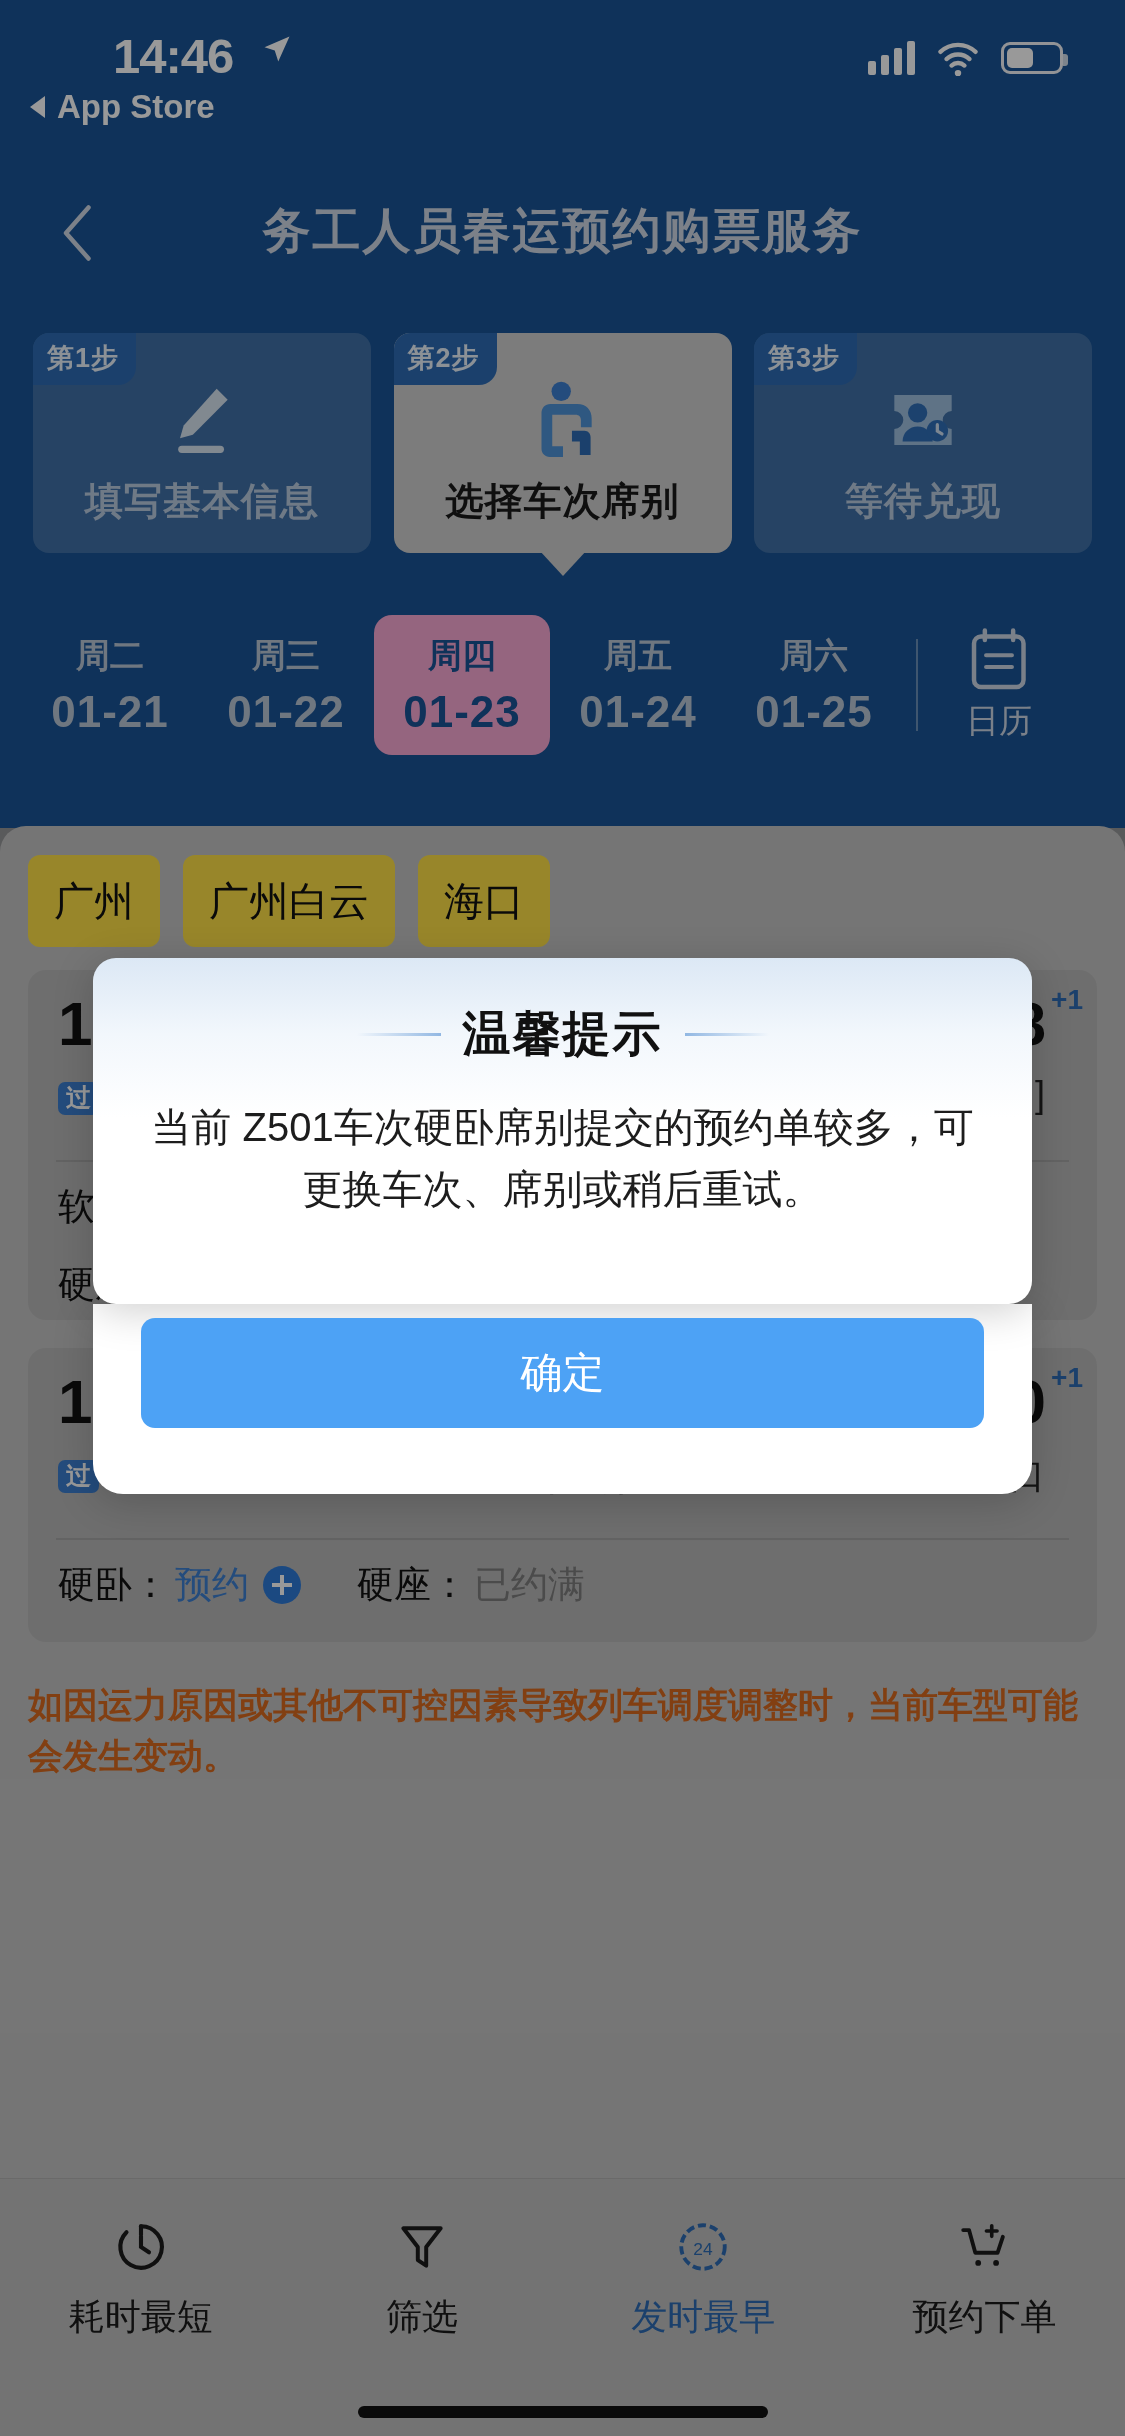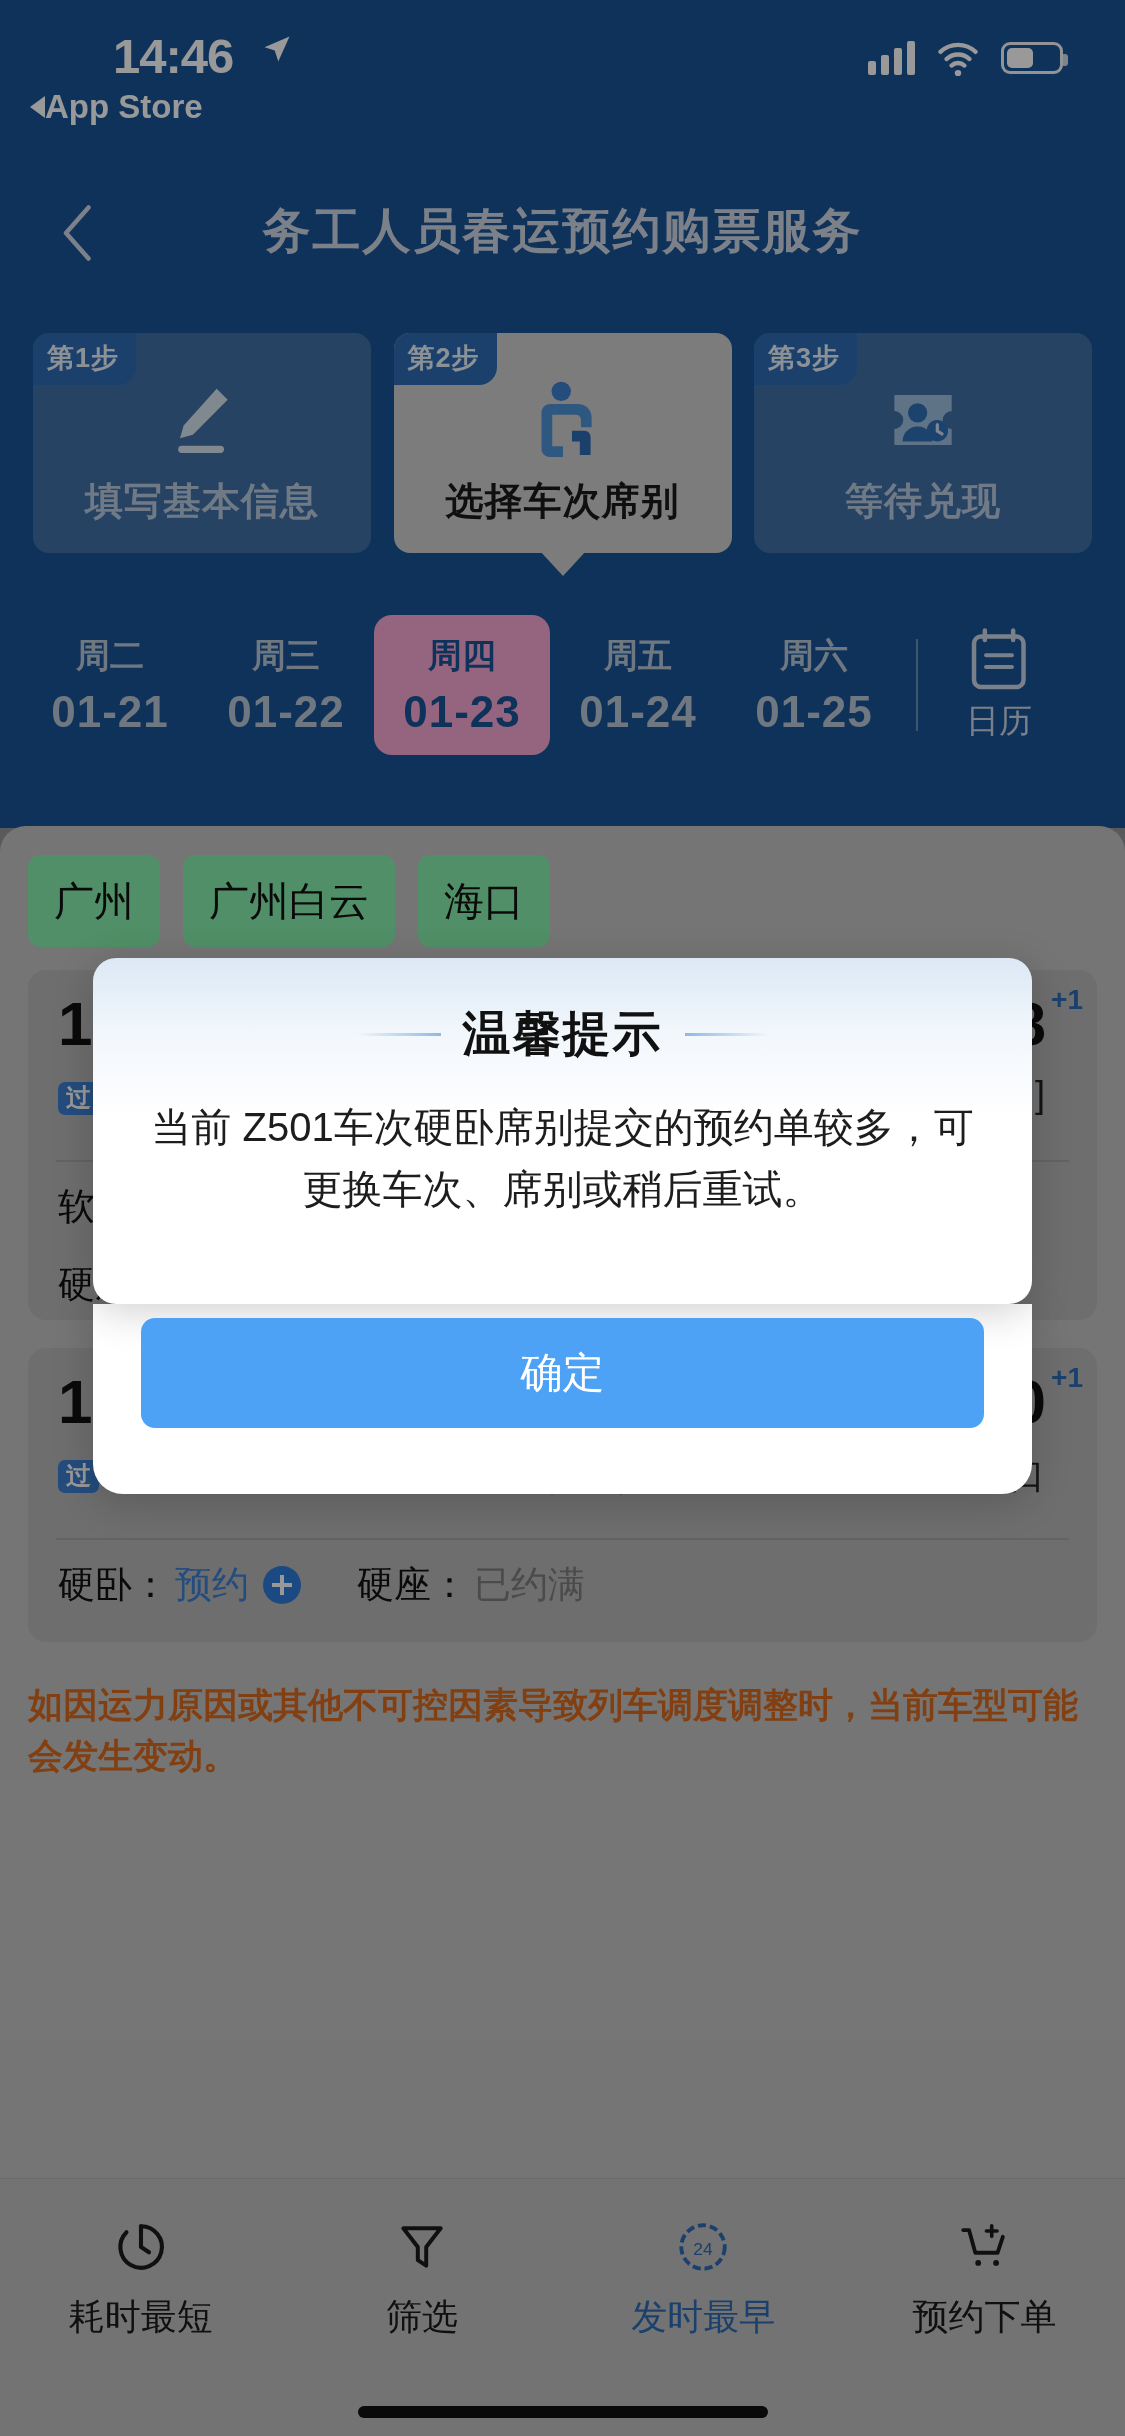--- a/index.html
+++ b/index.html
@@ -38,21 +38,21 @@
     font-size: 49px; font-weight: bold; color: #fff;
     letter-spacing: -1px;
   }
   .sb-loc {
     position: absolute; left: 262px; top: 32px;
     width: 30px; height: 34px;
   }
   .sb-back {
     position: absolute; left: 30px; top: 88px;
     font-size: 33px; font-weight: bold; color: #fff;
-    display: flex; align-items: center; gap: 0;
+    display: flex; align-items: center; gap: 12px;
   }
   .sb-back .tri {
     width: 0; height: 0;
     border-top: 11px solid transparent;
     border-bottom: 11px solid transparent;
     border-right: 15px solid #fff;
   }
   .sb-right {
     position: absolute; right: 62px; top: 40px;
     display: flex; align-items: center; gap: 20px;
@@ -166,21 +166,21 @@
     background: #c4c4c4;
     border-radius: 26px 26px 0 0;
     z-index: 4;
   }
   .chips {
     position: absolute; top: 855px; left: 28px;
     display: flex; gap: 23px; z-index: 6;
   }
   .chip {
     min-width: 118px; height: 92px;
-    background: #86efac;
+    background: #fde047;
     border-radius: 12px;
     display: flex; align-items: center; justify-content: center;
     padding: 0 26px;
     font-size: 40px; color: #111; font-weight: 500;
   }
 
   
   .train-card {
     position: absolute; left: 28px; width: 1069px;
     background: #b8b8b8;

